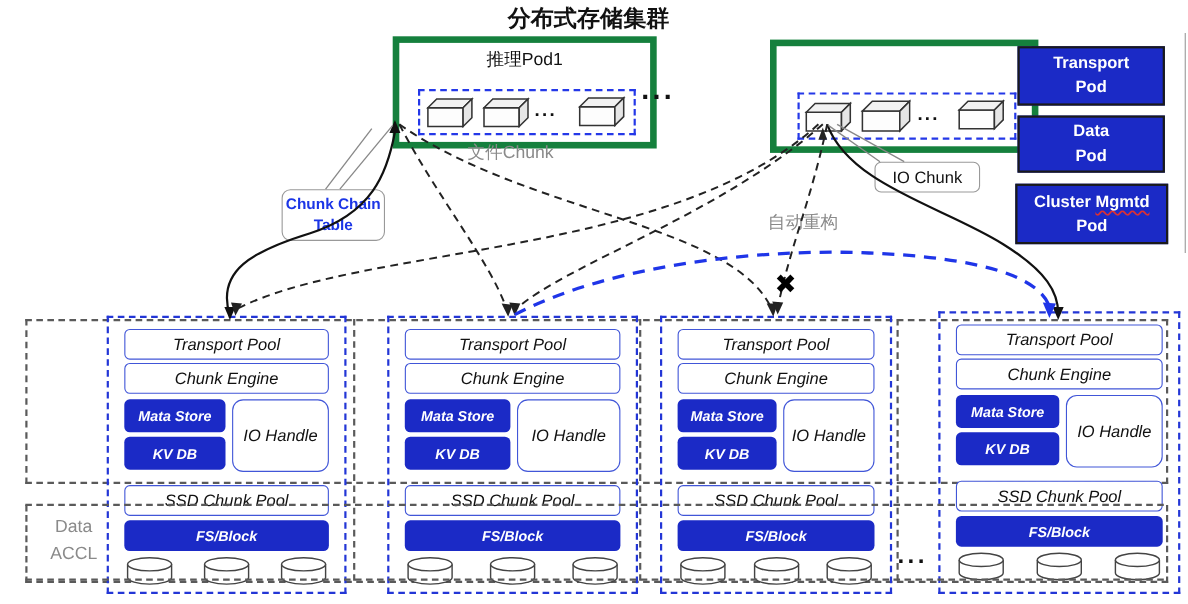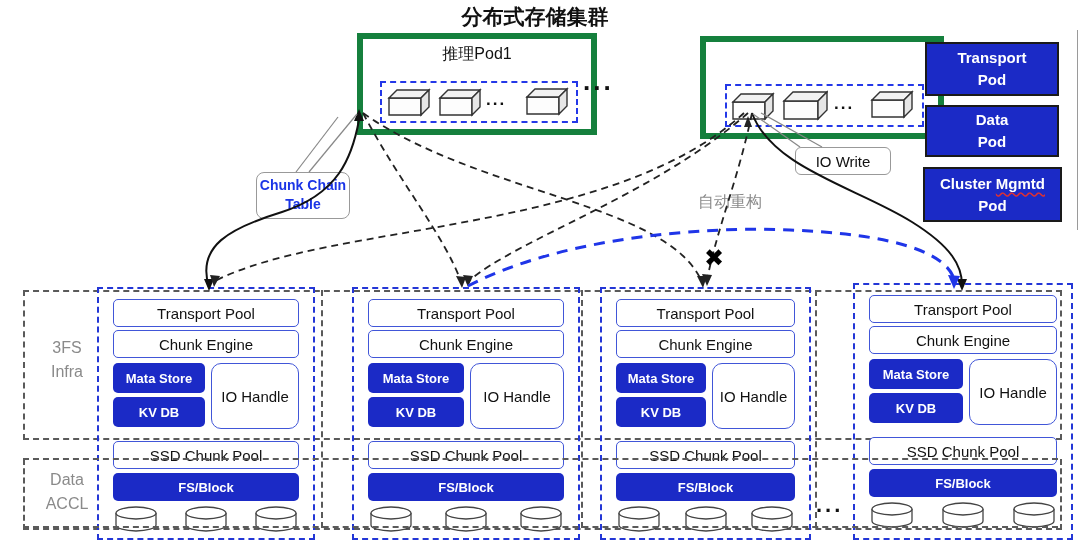--- a/index.html
+++ b/index.html
@@ -22,21 +22,21 @@
   .callout{background:#fff;border:1.5px solid #999;border-radius:8px;text-align:center;}
   .callout.blue-text{color:#1b35e6;font-weight:bold;font-size:14px;line-height:1.35;}
   .io-write{font-size:15px;color:#111;display:flex;align-items:center;justify-content:center;border-radius:6px;}
   .xmark{font-size:24px;font-weight:bold;color:#000;z-index:6;}
   
   .gray-dash{border:2.5px dashed #5a5a5a;}
   .vdiv{border-left:2.5px dashed #5a5a5a;width:0;z-index:0;}
   .hline{border-top:2.5px dashed #5a5a5a;height:0;z-index:6;}
   .layer-label{color:#8a8a8a;font-size:16px;text-align:center;line-height:1.5;z-index:2;}
   
-  .node{border:2px dashed #2336d6;background:transparent;z-index:1;}
+  .node{border:2px dashed #2336d6;background:transparent;z-index:1;font-style:italic;}
   .nbox{position:absolute;left:14px;right:14px;border:1.3px solid #4156d8;border-radius:5px;background:#fff;
         display:flex;align-items:center;justify-content:center;font-size:15px;color:#111;}
   .nblue{position:absolute;background:#1b2ac6;border-radius:5px;color:#fff;font-weight:bold;font-size:13px;
          display:flex;align-items:center;justify-content:center;}
   .iohandle{position:absolute;border:1.3px solid #4156d8;border-radius:10px;background:#fff;
             display:flex;align-items:center;justify-content:center;font-size:15px;color:#111;}
   .disks{position:absolute;left:14px;right:14px;display:flex;justify-content:space-between;}
   svg.overlay{position:absolute;left:0;top:0;z-index:5;pointer-events:none;}
   .title{font-size:21px;font-weight:bold;text-align:center;font-family:"DejaVu Serif","Liberation Serif",serif;}
   .edge-line{border-left:1.5px solid #9a9a9a;width:0;}
@@ -68,20 +68,21 @@
       <span class="cube-dots" style="left:104px;top:7px;">...</span>
       <span class="cube" style="left:143px;top:4px;">
         <svg width="44" height="29">
             <polygon points="2,10 34,10 34,27 2,27" fill="#fdfdfd" stroke="#333" stroke-width="1.4"></polygon>
             <polygon points="2,10 10,2 42,2 34,10" fill="#f2f2f2" stroke="#333" stroke-width="1.4"></polygon>
             <polygon points="34,10 42,2 42,19 34,27" fill="#e6e6e6" stroke="#333" stroke-width="1.4"></polygon>
           </svg>
       </span>
     </div>
   </div>
+  <div class="abs gray-label" style="left:425px;top:129px;width:120px;">文件Chunk</div>
 
   <div class="abs big-dots" style="left:583px;top:66px;">...</div>
 
   <div class="abs pod" style="left:663px;top:36px;width:232px;height:91px;">
     <div class="chunk-area" style="left:19px;top:42px;width:195px;height:39px;">
       <span class="cube" style="left:4px;top:6px;">
         <svg width="44" height="29">
             <polygon points="2,10 34,10 34,27 2,27" fill="#fdfdfd" stroke="#333" stroke-width="1.4"></polygon>
             <polygon points="2,10 10,2 42,2 34,10" fill="#f2f2f2" stroke="#333" stroke-width="1.4"></polygon>
             <polygon points="34,10 42,2 42,19 34,27" fill="#e6e6e6" stroke="#333" stroke-width="1.4"></polygon>
@@ -116,36 +117,32 @@
   <div class="abs side-pod" style="left:923px;top:167px;width:135px;height:51px;">
     <span><span>Cluster</span>&nbsp;<span class="wavy">Mgmtd</span></span>
     <span>Pod</span>
   </div>
   <div class="abs edge-line" style="left:1077px;top:30px;height:200px;"></div>
 
   <div class="abs callout blue-text" style="left:256px;top:172px;width:92px;height:42px;padding-top:3px;z-index:2;">
     <div>Chunk Chain</div>
     <div>Table</div>
   </div>
-  <div class="abs callout io-write" style="left:795px;top:147px;width:94px;height:26px;z-index:2;">IO Write</div>
+  <div class="abs callout io-write" style="left:795px;top:147px;width:94px;height:26px;z-index:2;">IO Chunk</div>
   <div class="abs gray-label" style="left:698px;top:192px;">自动重构</div>
   <div class="abs xmark" style="left:704px;top:244px;">✖</div>
 
   <div class="abs gray-dash" style="left:23px;top:290px;width:1035px;height:146px;"></div>
   <div class="abs" style="left:23px;top:459px;width:1035px;height:69px;border:2.5px dashed #5a5a5a;border-top:none;"></div>
   <div class="abs vdiv" style="left:321px;top:290px;height:238px;"></div>
   <div class="abs vdiv" style="left:581px;top:290px;height:238px;"></div>
   <div class="abs vdiv" style="left:815px;top:290px;height:238px;"></div>
   <div class="abs hline" style="left:23px;top:458px;width:1035px;"></div>
   <div class="abs hline" style="left:23px;top:526px;width:1035px;"></div>
 
-  <div class="abs layer-label" style="left:36px;top:336px;width:62px;">
-    <div>3FS</div>
-    <div>Infra</div>
-  </div>
   <div class="abs layer-label" style="left:32px;top:468px;width:70px;">
     <div>Data</div>
     <div>ACCL</div>
   </div>
 
   <div class="abs node" style="left:97px;top:287px;width:214px;height:249px;">
     <div class="nbox" style="top:10px;height:26px;">Transport Pool</div>
     <div class="nbox" style="top:41px;height:26px;">Chunk Engine</div>
     <div class="nblue" style="left:14px;top:74px;width:92px;height:30px;">Mata Store</div>
     <div class="nblue" style="left:14px;top:108px;width:92px;height:30px;">KV DB</div>

